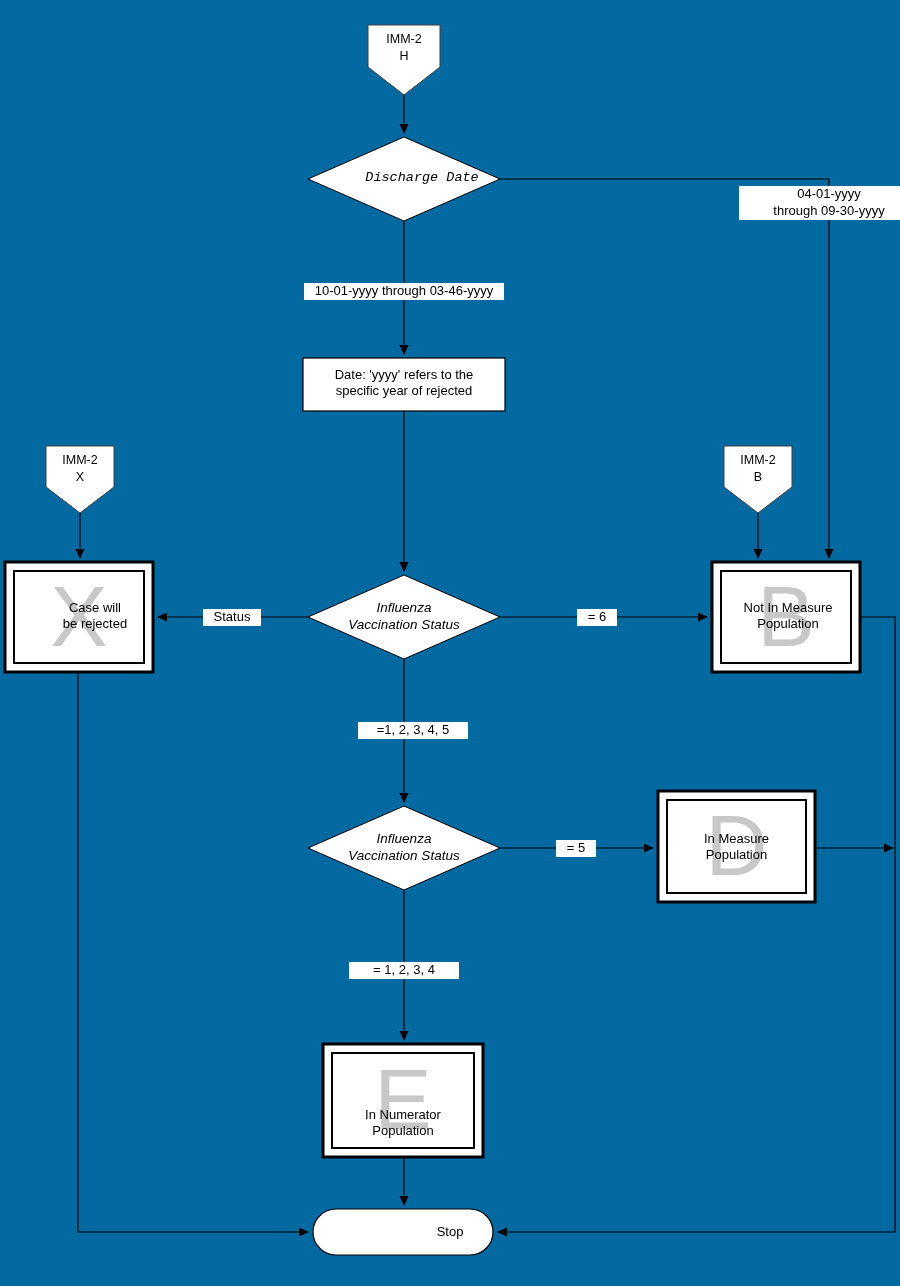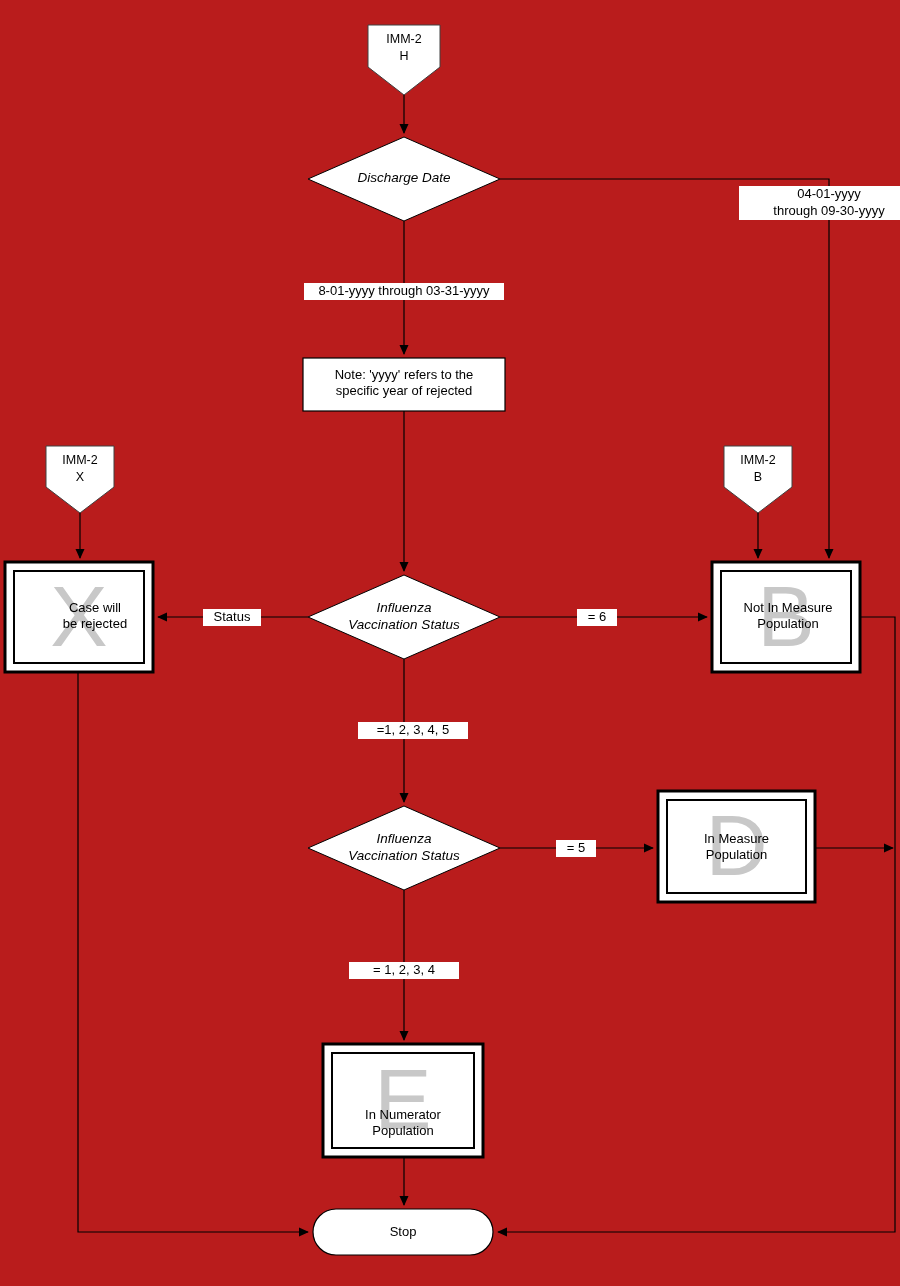--- a/index.html
+++ b/index.html
@@ -9,21 +9,21 @@
   }
   body {
     font-family: "Liberation Sans", sans-serif;
     color: #000000;
   }
   #flowchart-root {
     position: relative;
     width: 900px;
     height: 1286px;
     overflow: hidden;
-    background: #b91c1c;
+    background: #0369a1;
   }
   svg.layer {
     position: absolute;
     left: 0;
     top: 0;
     width: 900px;
     height: 1286px;
   }
   .node-text {
     position: absolute;
@@ -168,31 +168,31 @@
   <div class="connector-label" style="left:46px; top:452px; width:68px;">
     <div>IMM-2</div>
     <div>X</div>
   </div>
 
   <div class="connector-label" style="left:724px; top:452px; width:68px;">
     <div>IMM-2</div>
     <div>B</div>
   </div>
 
-  <div class="node-text diamond-label" style="left:314px; top:170px; width:180px;">Discharge Date</div>
+  <div class="node-text diamond-label" style="left:332px; top:170px; width:180px;font-family:Liberation Mono, monospace;">Discharge Date</div>
 
   <div class="edge-label" style="left:739px; top:186px; width:180px;">
     <div>04-01-yyyy</div>
     <div>through 09-30-yyyy</div>
   </div>
 
-  <div class="edge-label" style="left:304px; top:283px; width:200px;">8-01-yyyy through 03-31-yyyy</div>
+  <div class="edge-label" style="left:304px; top:283px; width:200px;">10-01-yyyy through 03-46-yyyy</div>
 
   <div class="node-text note-label" style="left:307px; top:367px; width:194px;">
-    <div>Note:  'yyyy' refers to the</div>
+    <div>Date:  'yyyy' refers to the</div>
     <div>specific year of rejected</div>
   </div>
 
   <div class="watermark" style="left:14px; top:573px; width:130px;">X</div>
   <div class="node-text box-label" style="left:16px; top:600px; width:126px;padding-left:16px;">
     <div>Case will</div>
     <div>be rejected</div>
   </div>
 
   <div class="watermark" style="left:721px; top:573px; width:130px;">B</div>
@@ -226,15 +226,15 @@
   </div>
 
   <div class="edge-label" style="left:349px; top:962px; width:110px;">=  1, 2, 3, 4</div>
 
   <div class="watermark" style="left:332px; top:1056px; width:142px;">E</div>
   <div class="node-text box-label" style="left:334px; top:1085px; width:138px;margin-top:22px;">
     <div>In Numerator</div>
     <div>Population</div>
   </div>
 
-  <div class="node-text stop-label" style="left:313px; top:1224px; width:180px;">Stop</div>
+  <div class="node-text stop-label" style="left:313px; top:1224px; width:180px;padding-left:47px;">Stop</div>
 
 </div>
 
 </body></html>

